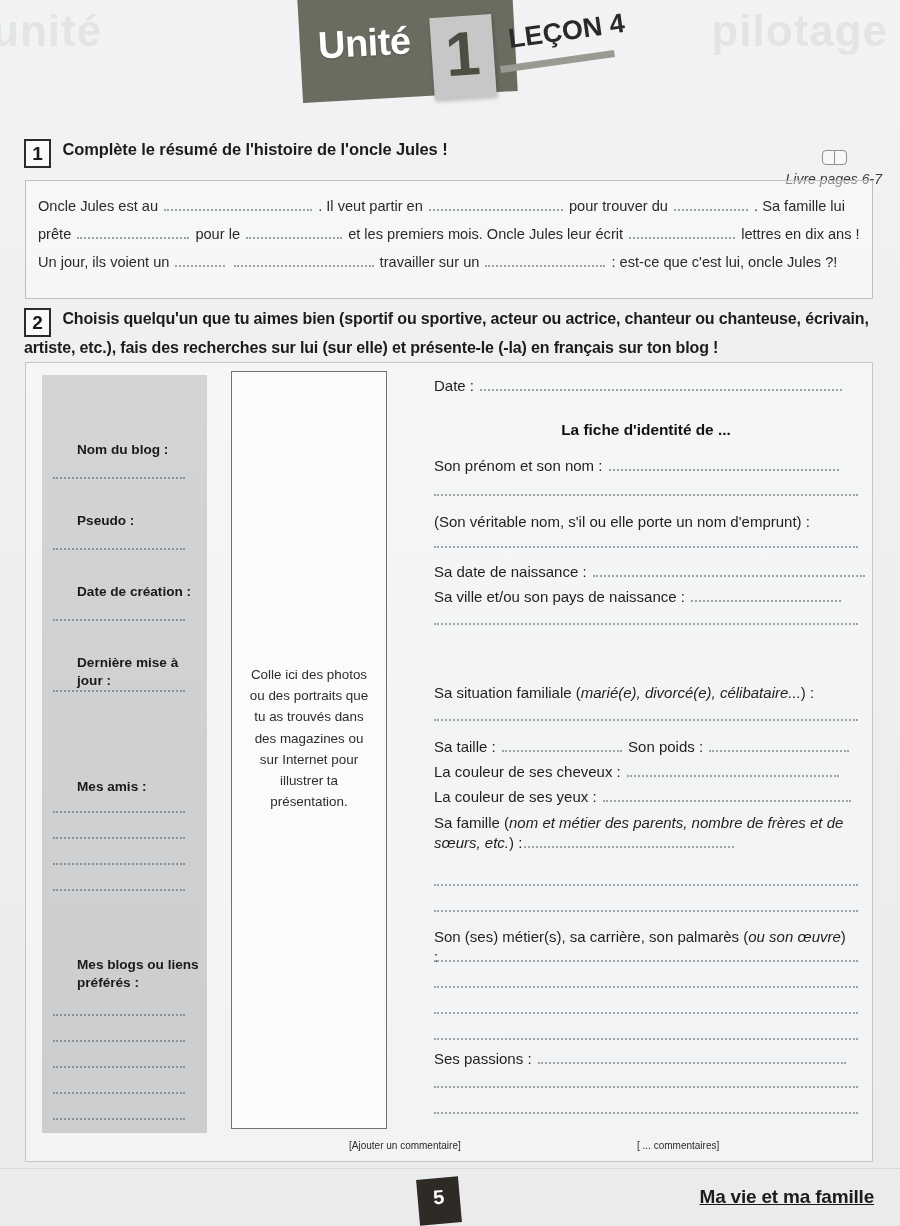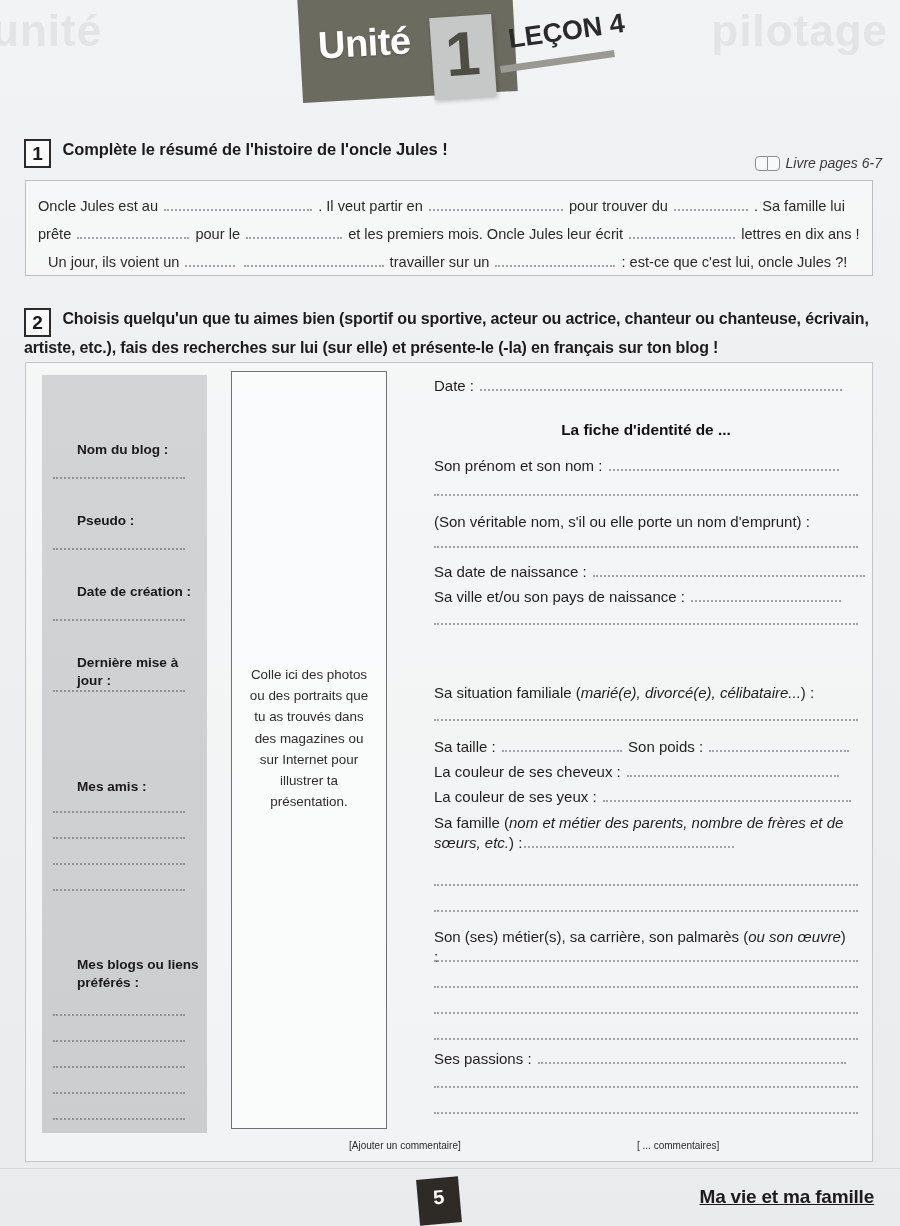--- a/index.html
+++ b/index.html
@@ -69,43 +69,43 @@
     display:inline-block;width:23px;height:25px;
     border:2px solid #2b2b2b;background:#fafafa;
     text-align:center;line-height:25px;
     font-weight:bold;font-size:19px;color:#1a1a1a;
     vertical-align:-5px;margin-right:7px;
     font-family:"Liberation Sans", sans-serif;
   }
   .ex1-head{position:absolute;left:24px;top:139px;width:690px;}
   .ex1-title{font-weight:bold;font-size:16.5px;letter-spacing:-.1px;text-align:center;}
   .livre{
-    position:absolute;right:18px;top:155px;
+    position:absolute;right:18px;top:149px;
     font-style:italic;font-size:14px;color:#3a3a3a;
-    display:flex;align-items:center;gap:6px;
+    display:flex;align-items:center;gap:6px;flex-direction:column;
   }
   .book-ico{display:inline-block;width:24px;height:16px;position:relative;}
   .book-ico:before,.book-ico:after{
     content:"";position:absolute;top:1px;width:11px;height:13px;
     border:1.4px solid #8d8f90;border-radius:1px 4px 4px 1px;background:#f7f8f8;
   }
   .book-ico:before{left:0;border-radius:4px 1px 1px 4px;}
   .book-ico:after{left:12px;}
   
   .ex1-box{
-    position:absolute;left:25px;top:180px;width:848px;height:96px;
+    position:absolute;left:25px;top:180px;width:848px;height:119px;
     border:1px solid #bcbec0;background:rgba(255,255,255,.42);
     box-sizing:border-box;
   }
   .ex1-line{
     position:absolute;left:12px;right:10px;
     font-size:14.6px;color:#2a2a2a;white-space:nowrap;
     font-family:"Liberation Sans", sans-serif;
   }
-  .ex1-l1{top:17px;} .ex1-l2{top:45px;} .ex1-l3{top:73px;margin-left:10px;}
+  .ex1-l1{top:17px;} .ex1-l2{top:45px;} .ex1-l3{top:73px;}
   .dots{
     display:inline-block;vertical-align:baseline;
     border-bottom:2.2px dotted #9fa2a4;
     height:11px;margin:0 2px;
   }
   .ex2-head{position:absolute;left:24px;top:308px;width:850px;}
   .ex2-title{font-weight:bold;font-size:16px;line-height:1.42;letter-spacing:-.15px;}
   
   .form{
     position:absolute;left:25px;top:362px;width:848px;height:800px;

